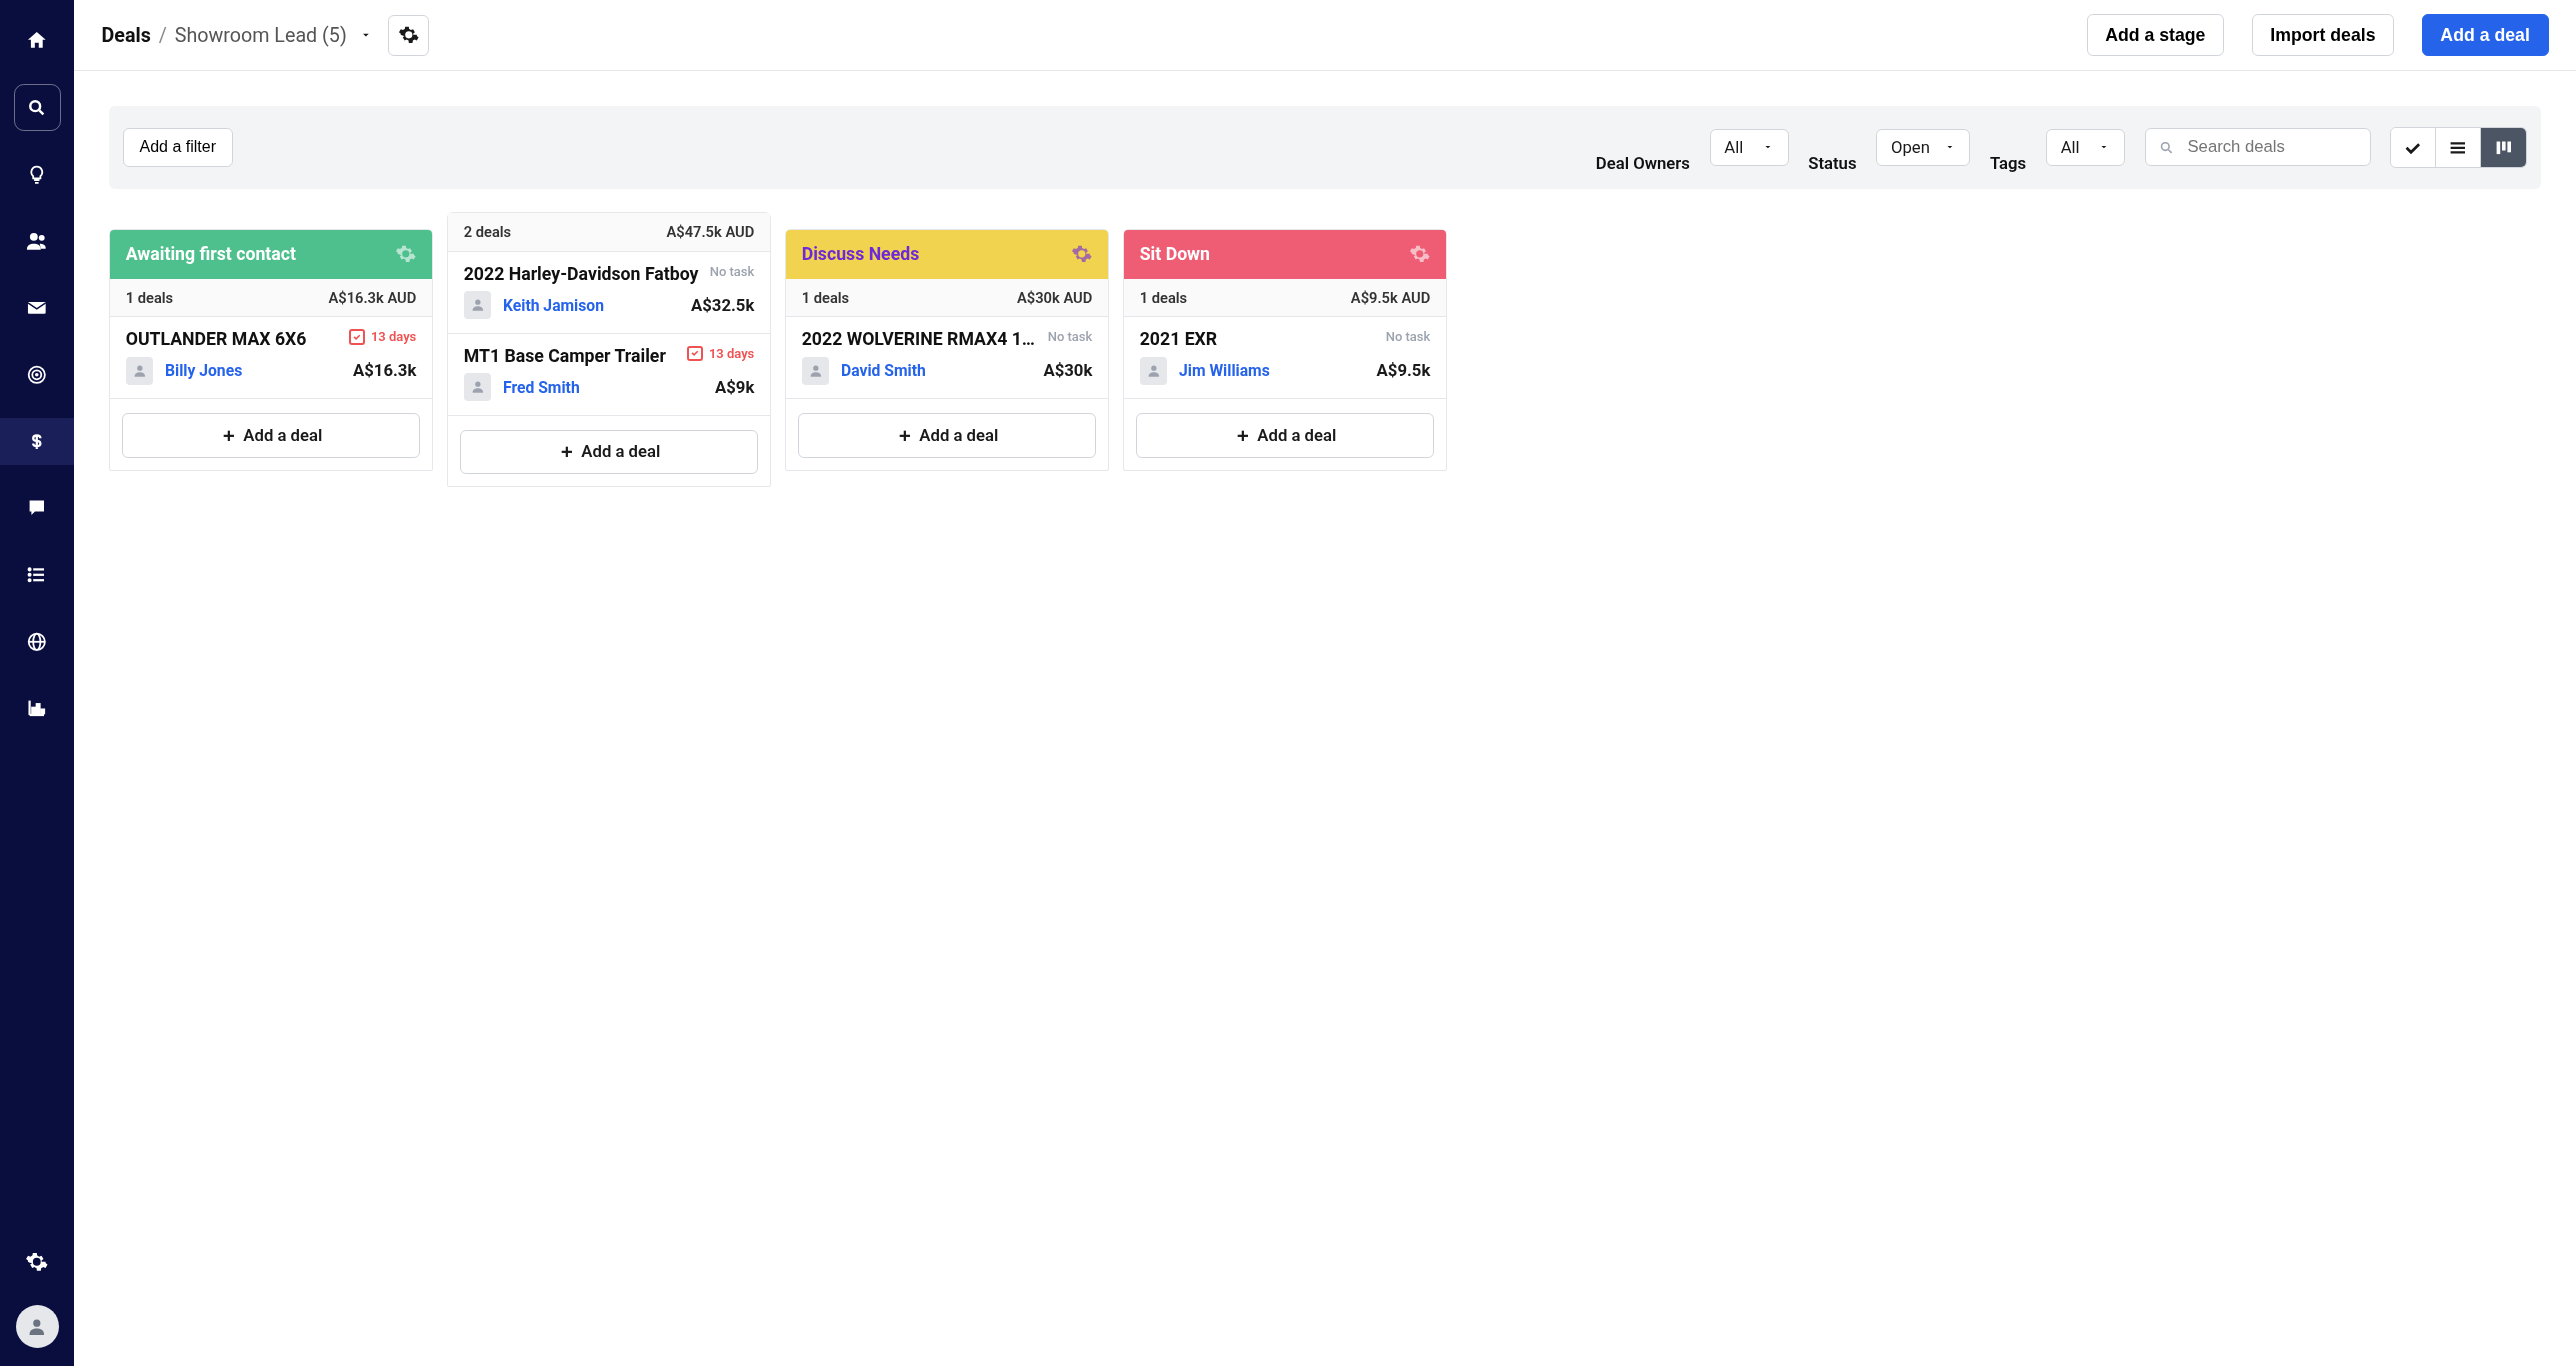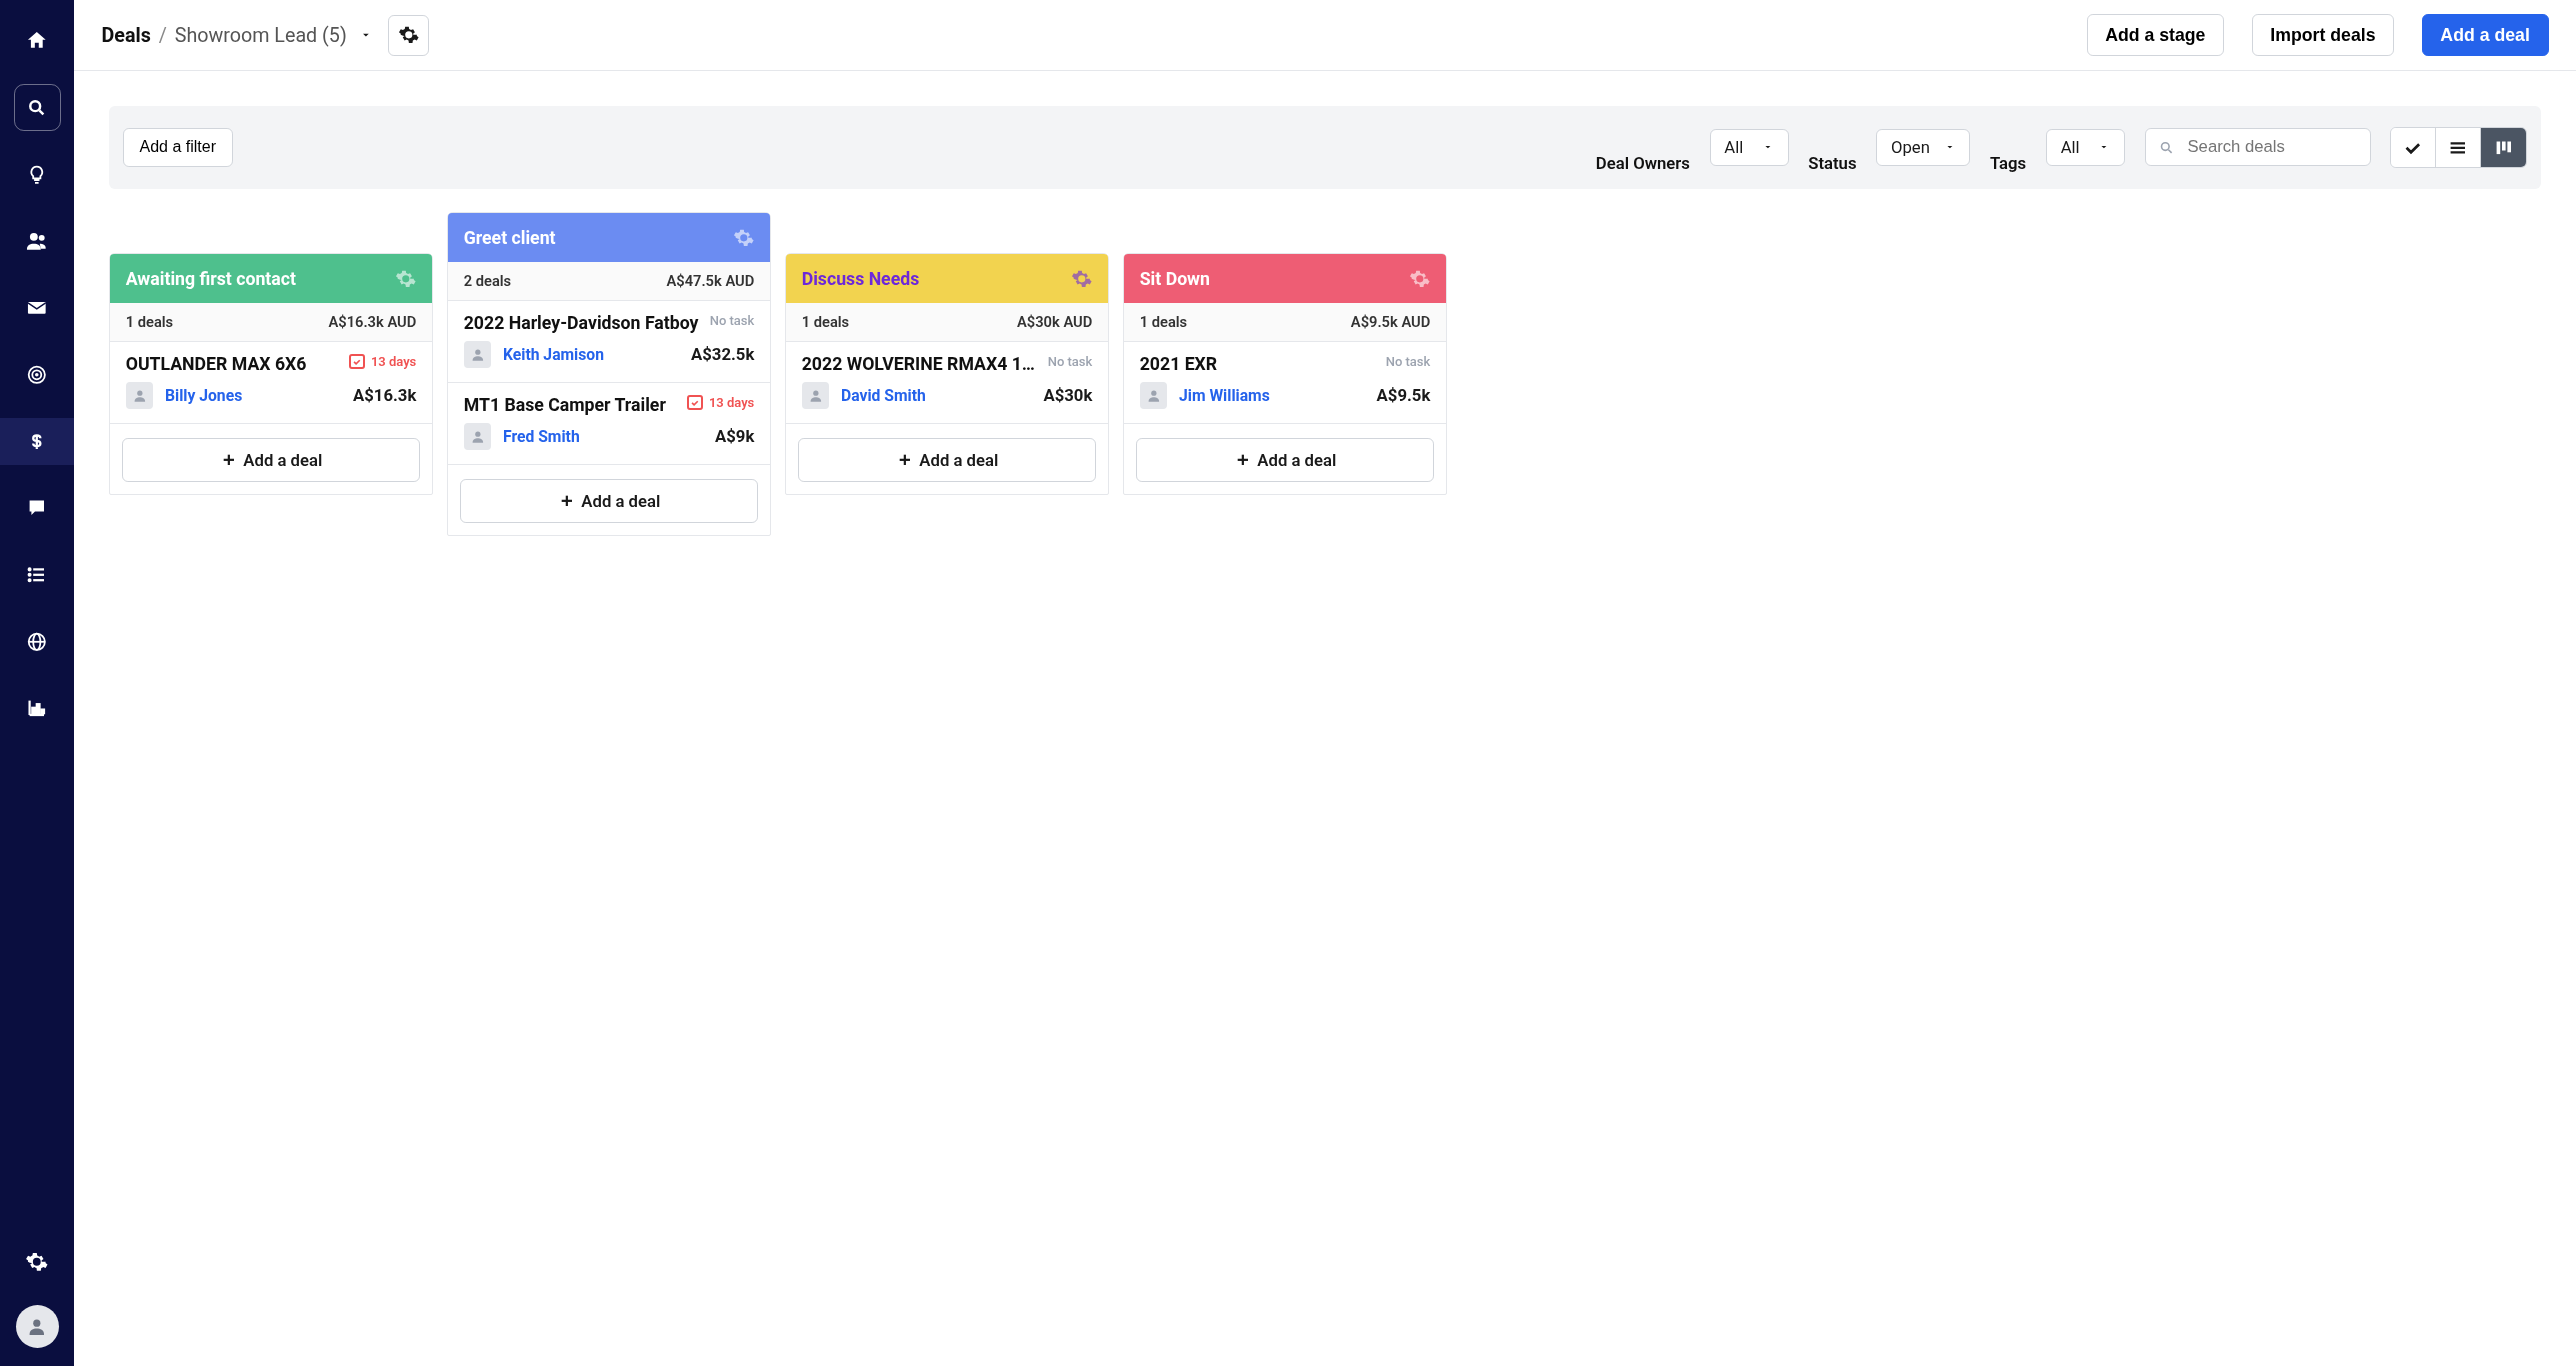--- a/index.html
+++ b/index.html
@@ -286,28 +286,20 @@
       </div>
     <div class="add-deal-col">
       <svg width="17.7" height="17.7" viewBox="0 0 24 24" fill="none" stroke="currentColor" stroke-width="3">
               <line x1="12" y1="5" x2="12" y2="19"></line>
               <line x1="5" y1="12" x2="19" y2="12"></line>
             </svg>
             <span>Add a deal</span>
     </div>
         </div>
         <div class="column">
-    <div class="col-head c1">
-      <span>Greet client</span>
-      <span class="gear-icon">
-              <svg width="21.6" height="21.6" viewBox="0 0 24 24" fill="currentColor">
-                <path d="M12 8a4 4 0 100 8 4 4 0 000-8zm9 4a7 7 0 01-.1 1.2l2 1.6-2 3.4-2.4-1a7 7 0 01-2 1.2l-.4 2.6h-4l-.4-2.6a7 7 0 01-2-1.2l-2.4 1-2-3.4 2-1.6A7 7 0 013 12a7 7 0 01.1-1.2l-2-1.6 2-3.4 2.4 1a7 7 0 012-1.2L8 3h4l.4 2.6a7 7 0 012 1.2l2.4-1 2 3.4-2 1.6c.1.4.2.8.2 1.2z"></path>
-              </svg>
-            </span>
-    </div>
     <div class="col-sub">
       <span>2 deals</span>
       <span>A$47.5k AUD</span>
     </div>
 
       <div class="deal">
         <div class="deal-row1">
           <span class="deal-title">2022 Harley-Davidson Fatboy</span>
           <span class="deal-badge mute">No task</span>
         </div>

